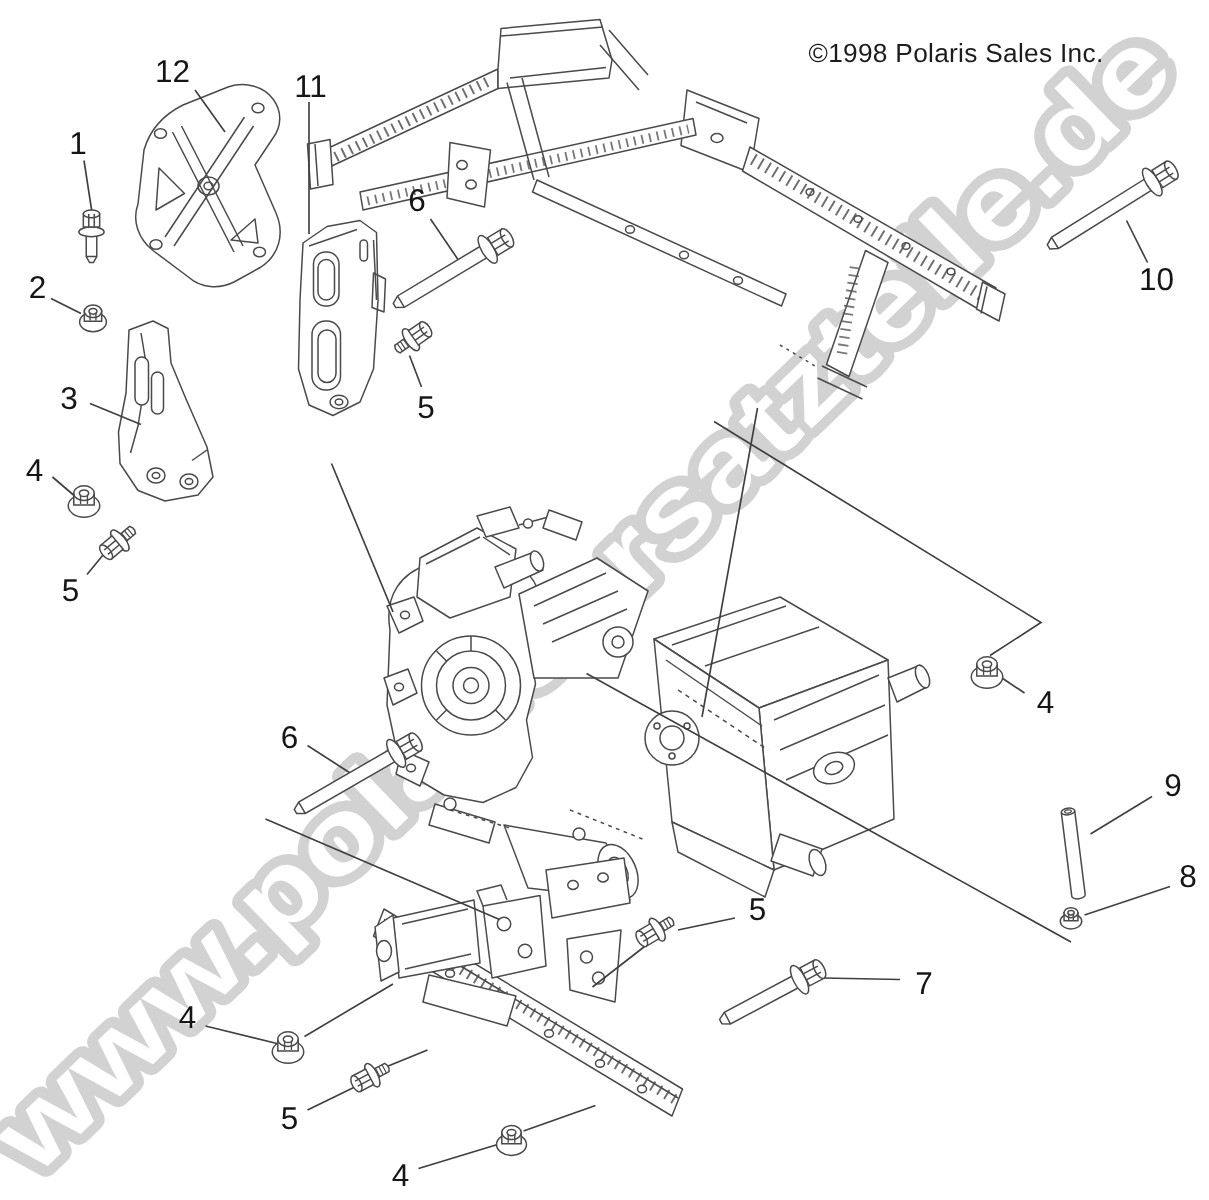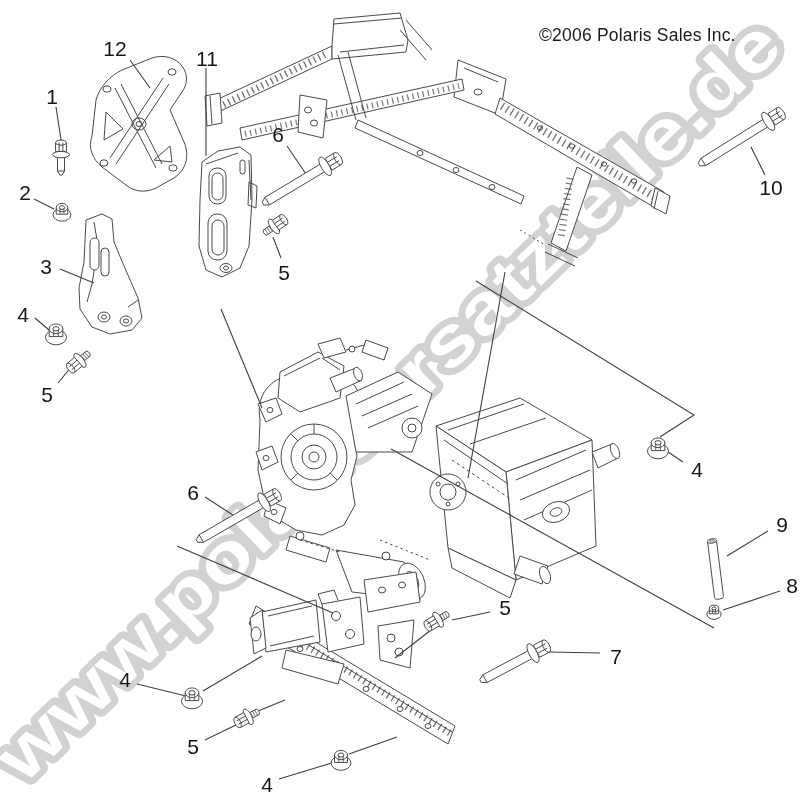--- a/index.html
+++ b/index.html
@@ -338,14 +338,14 @@
         <text x="792" y="585" text-anchor="middle" dominant-baseline="central" font-size="21" fill="#161616" font-family="&quot;Liberation Sans&quot;, sans-serif">8</text>
         <text x="616" y="656" text-anchor="middle" dominant-baseline="central" font-size="21" fill="#161616" font-family="&quot;Liberation Sans&quot;, sans-serif">7</text>
         <text x="505" y="607" text-anchor="middle" dominant-baseline="central" font-size="21" fill="#161616" font-family="&quot;Liberation Sans&quot;, sans-serif">5</text>
         <text x="193" y="492" text-anchor="middle" dominant-baseline="central" font-size="21" fill="#161616" font-family="&quot;Liberation Sans&quot;, sans-serif">6</text>
         <text x="125" y="679" text-anchor="middle" dominant-baseline="central" font-size="21" fill="#161616" font-family="&quot;Liberation Sans&quot;, sans-serif">4</text>
         <text x="193" y="746" text-anchor="middle" dominant-baseline="central" font-size="21" fill="#161616" font-family="&quot;Liberation Sans&quot;, sans-serif">5</text>
         <text x="267" y="784" text-anchor="middle" dominant-baseline="central" font-size="21" fill="#161616" font-family="&quot;Liberation Sans&quot;, sans-serif">4</text>
       </g>
 </svg>
 
-<div class="copyright">©2006 Polaris Sales Inc.</div>
+<div class="copyright">©1998 Polaris Sales Inc.</div>
 </div>
 
 </body></html>

